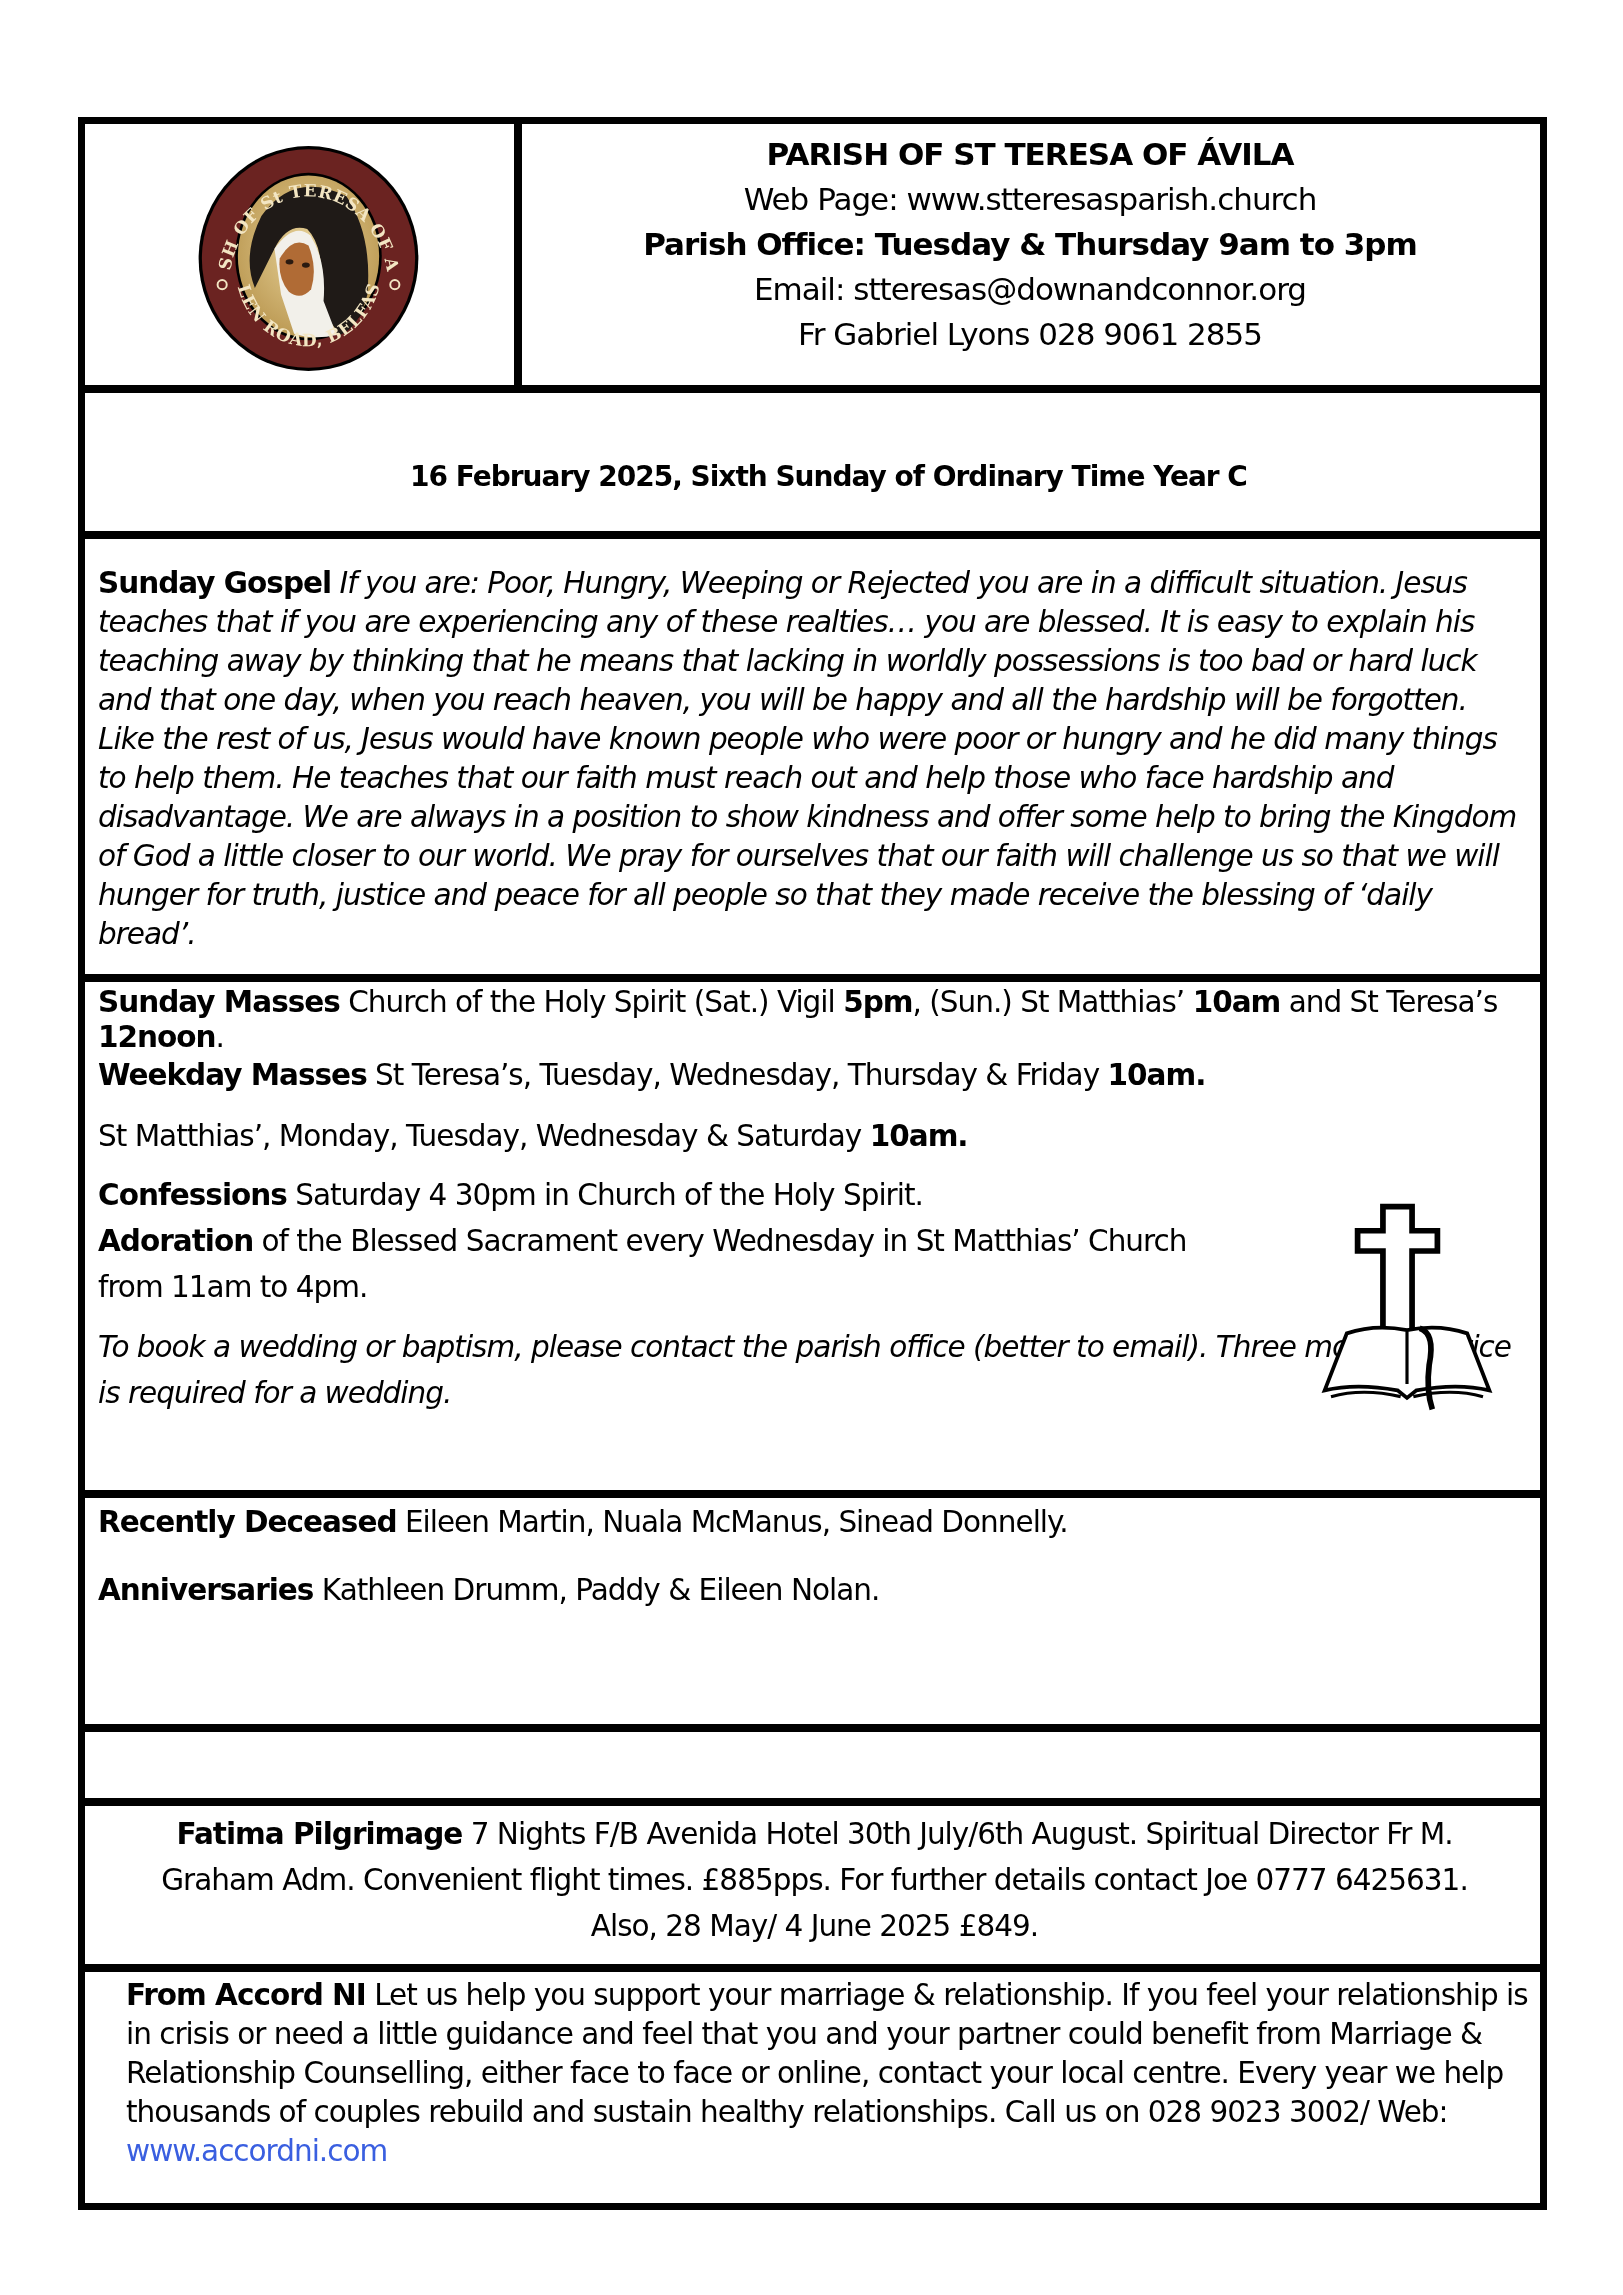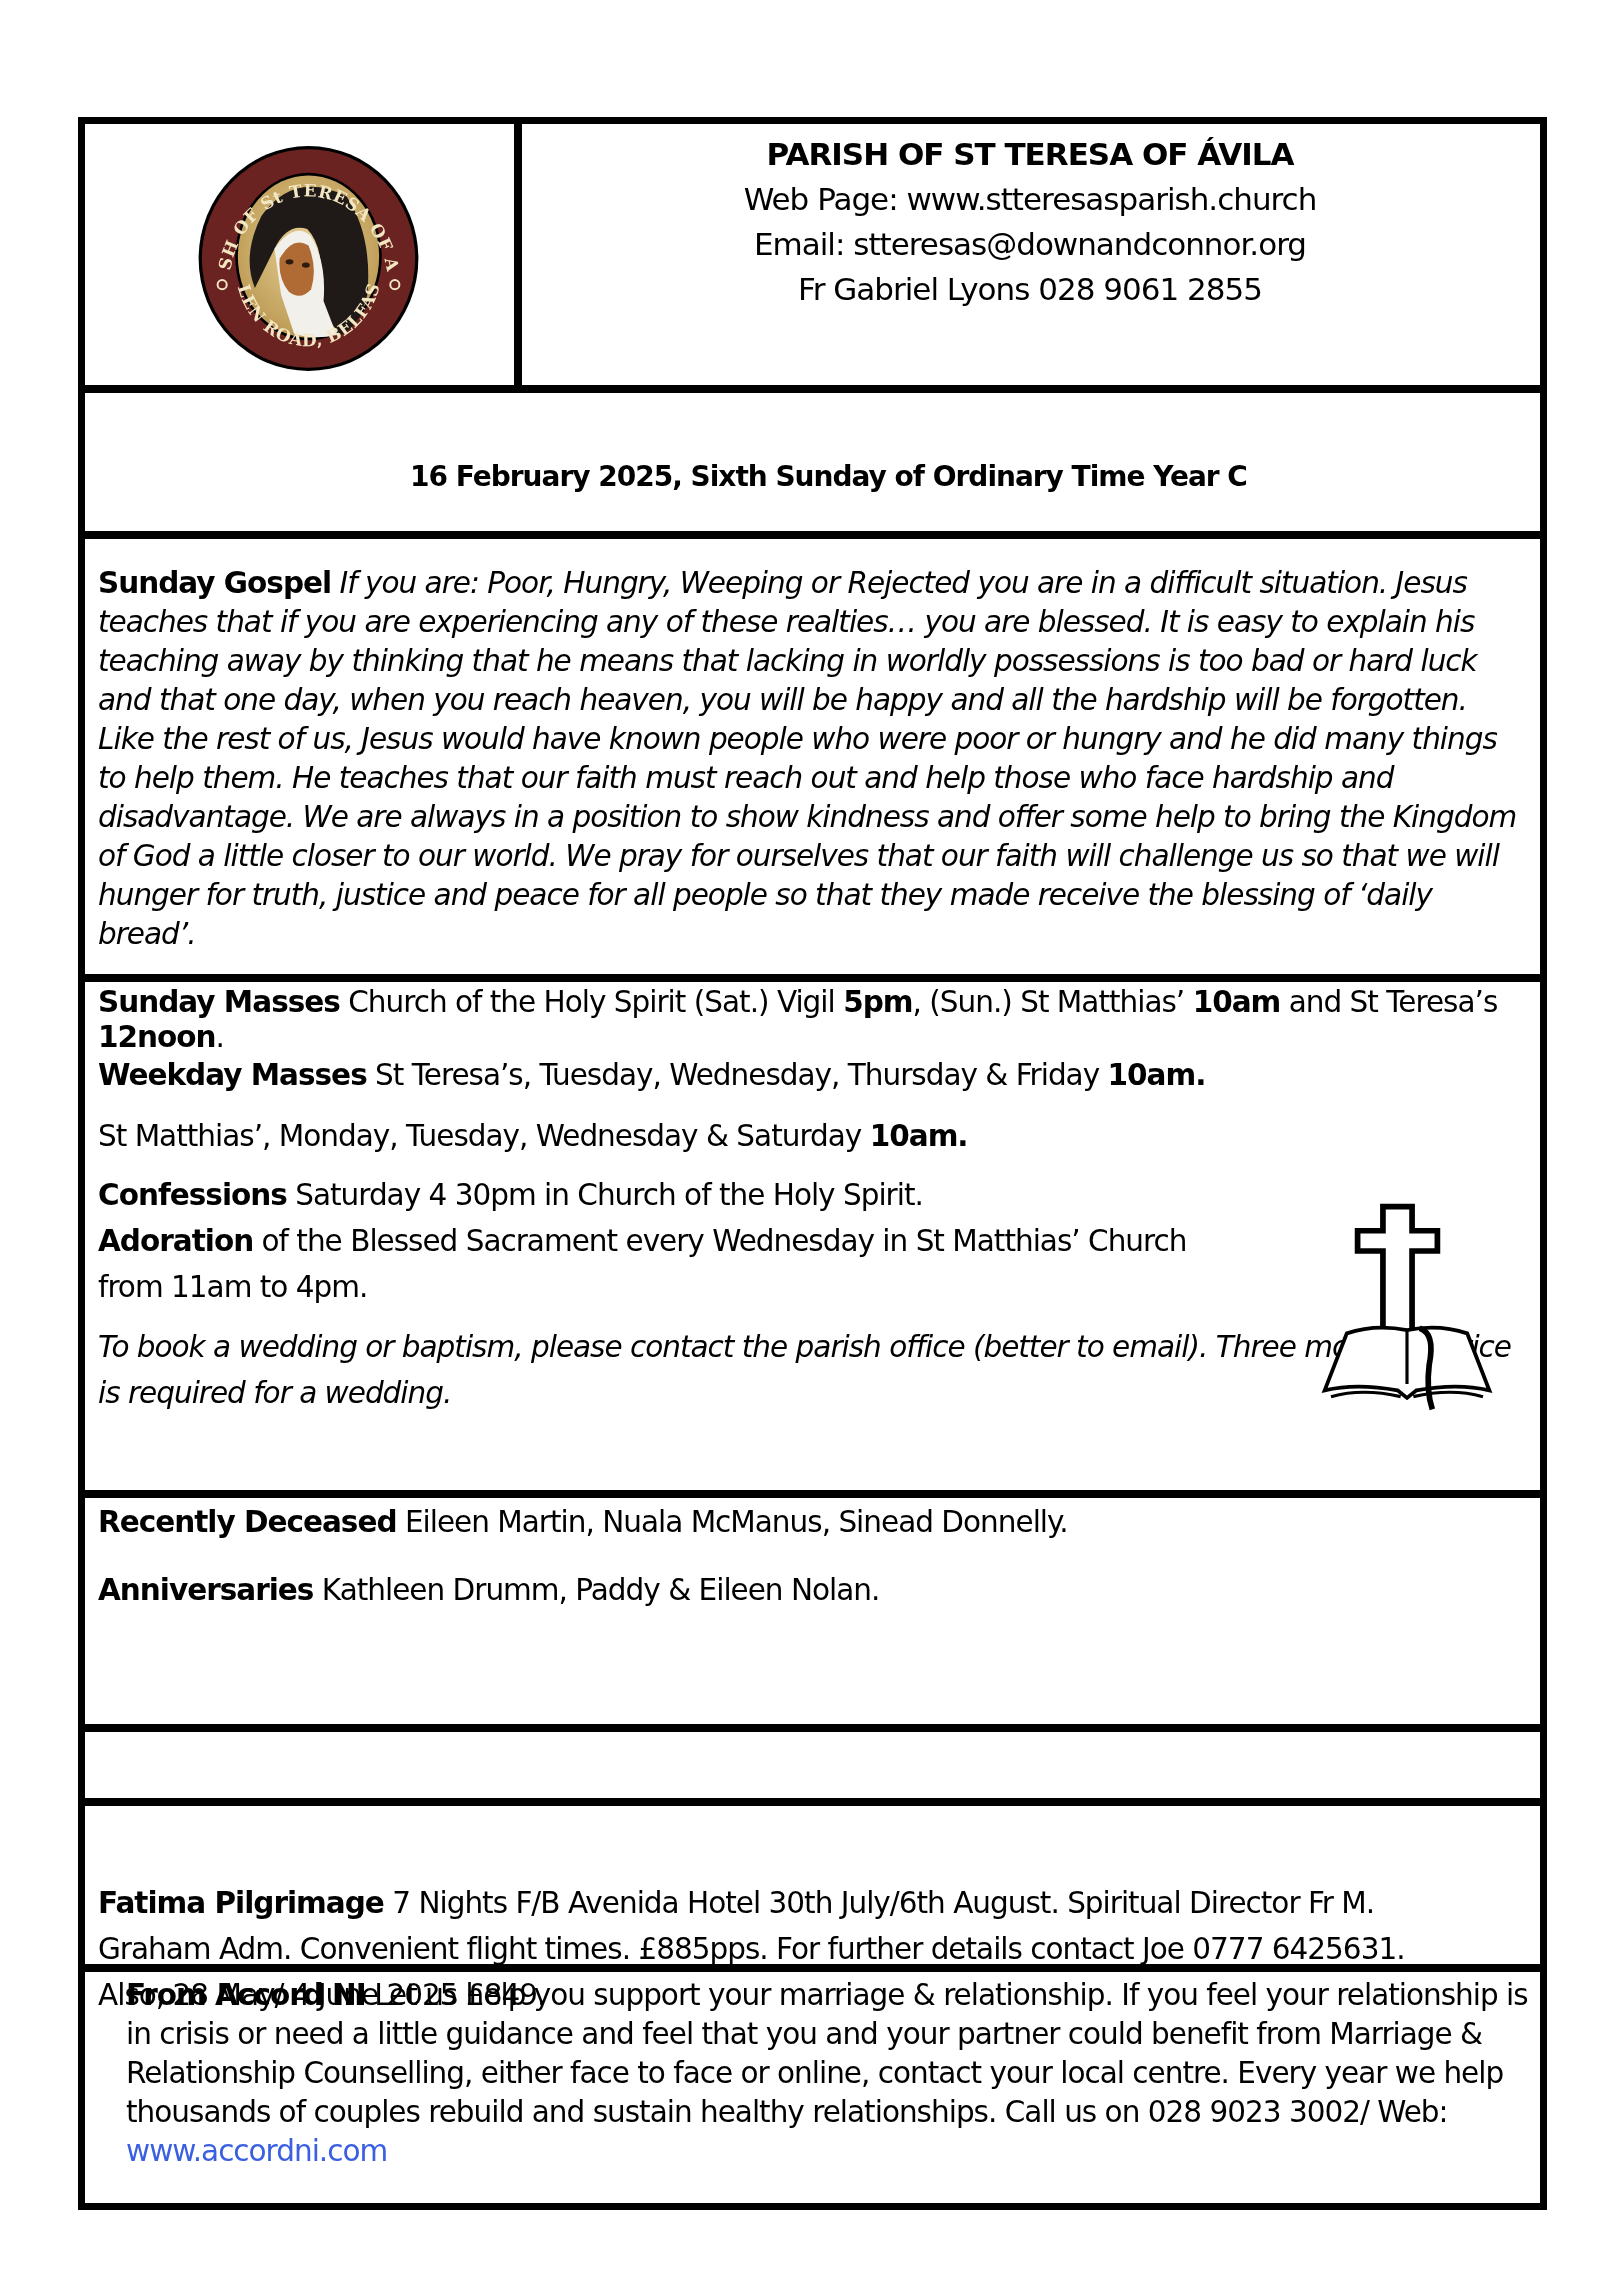--- a/index.html
+++ b/index.html
@@ -56,20 +56,21 @@
       </text>
       <text font-family="DejaVu Serif, serif" font-weight="bold" font-size="26" fill="#f3e6c3" letter-spacing="1">
         <textPath href="#arcBot" startOffset="50%" text-anchor="middle">GLEN ROAD, BELFAST</textPath>
       </text>
     </svg>
   </div>
 
   <div class="cell center" style="left:437px; top:7.9px; width:1016px; height:253px;">
     <p class="hdr-line b">PARISH OF ST TERESA OF ÁVILA</p>
     <p class="hdr-line">Web Page: www.stteresasparish.church</p>
+    <p class="hdr-line b">Parish Office: Tuesday &amp; Thursday 9am to 3pm</p>
     <p class="hdr-line">Email: stteresas@downandconnor.org</p>
     <p class="hdr-line">Fr Gabriel Lyons 028 9061 2855</p>
   </div>
 
   <div class="hline" style="top:261px;"></div>
 
   <div class="cell center txt b" style="left:17px; top:268px; width:1453px; height:139px; padding-top:65px; font-size:28px;">
     <span>16 February 2025, Sixth Sunday of Ordinary Time Year C</span>
   </div>
 
@@ -129,21 +130,21 @@
       <span class="b">Anniversaries</span>
       <span>Kathleen Drumm, Paddy &amp; Eileen Nolan.</span>
     </p>
   </div>
 
   <div class="hline" style="top:1600px;"></div>
 
 
   <div class="hline" style="top:1674px;"></div>
 
-  <div class="cell txt" style="left:13px; top:1751px; width:1433px; height:158px; padding-top:5.2px;">
+  <div class="cell txt" style="left:13px; top:1682px; width:1433px; height:158px; padding-top:5.2px;text-align:center;">
     <p class="para" style="line-height:46px;">
       <span class="b">Fatima Pilgrimage</span>
       <span>7 Nights F/B Avenida Hotel 30th July/6th August. Spiritual Director Fr M.</span>
     </p>
     <p class="para" style="line-height:46px;">Graham Adm. Convenient flight times. £885pps. For further details contact Joe 0777 6425631.</p>
     <p class="para" style="line-height:46px;">Also, 28 May/ 4 June 2025 £849.</p>
   </div>
 
   <div class="hline" style="top:1840px;"></div>
 

